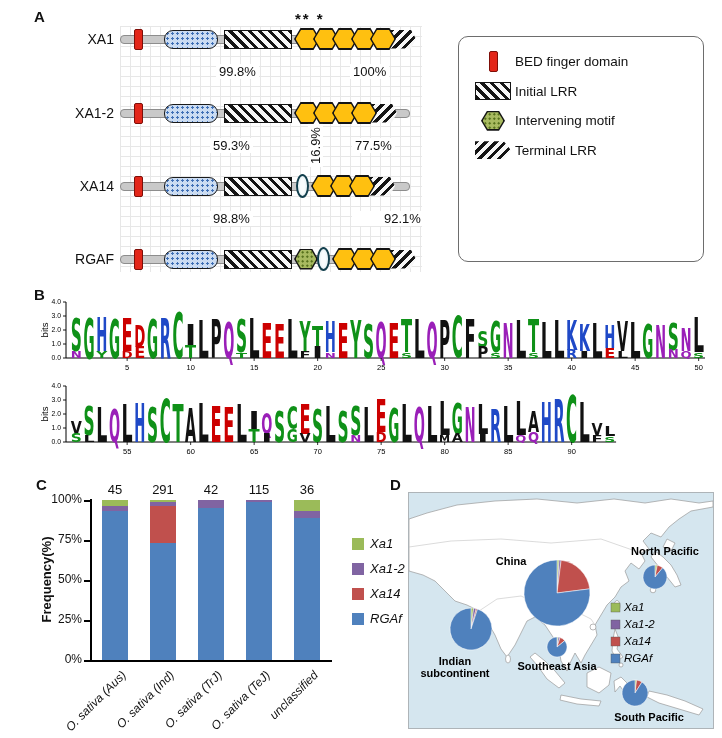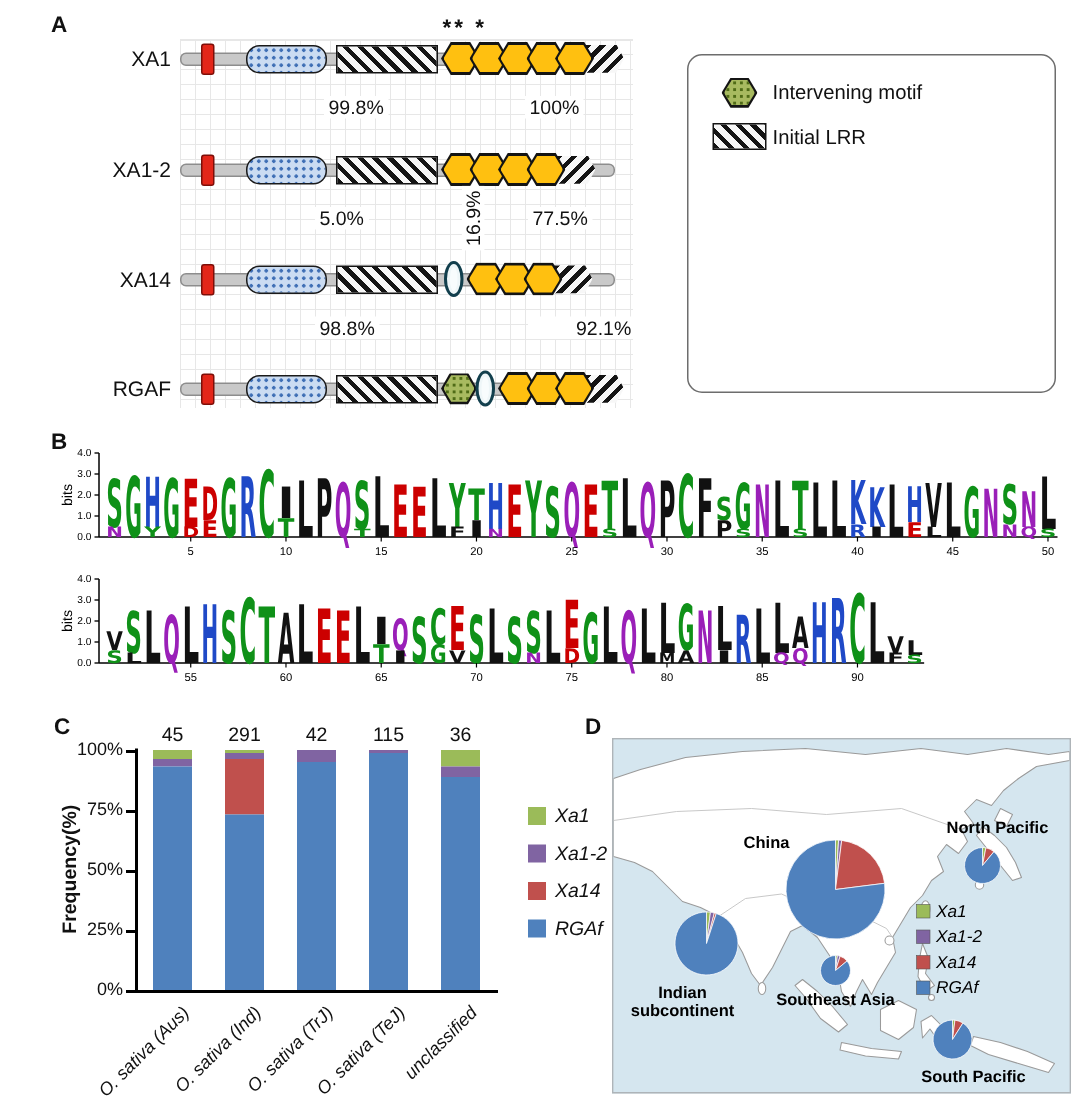--- a/index.html
+++ b/index.html
@@ -150,41 +150,53 @@
           <div class="dom hex hex-outer" style="left: 250px; top: 4px; width: 26px; height: 22px; z-index: 3;">
             <div class="hex hex-inner fill-ctr"></div>
           </div>
           <div class="dom dom-terminal-lrr" style="left: 270px; top: 5.5px; width: 26px; height: 19px;"></div>
         </div>
       </div>
     <div class="asterisks">** *</div>
 
     <div class="pct" style="left:216px;top:64px;">99.8%</div>
     <div class="pct" style="left:350px;top:64px;">100%</div>
-    <div class="pct" style="left:210px;top:138px;">5.0%</div>
+    <div class="pct" style="left:210px;top:138px;">59.3%</div>
     <div class="pct pct-vert" style="left:294px;top:138px;">16.9%</div>
     <div class="pct" style="left:352px;top:138px;">77.5%</div>
     <div class="pct" style="left:210px;top:211px;">98.8%</div>
     <div class="pct" style="left:352px;top:211px;padding-left:32px;">92.1%</div>
 
     <div class="legendA">
       <div id="legendA-items">
+          <div class="legendA-row">
+            <div class="legendA-icon">
+              <div class="dom dom-bed" style="position: relative; width: 9px; height: 21px;"></div>
+            </div>
+            <div class="legendA-label">BED finger domain</div>
+          </div>
+          <div class="legendA-row">
+            <div class="legendA-icon">
+              <div class="dom dom-initial-lrr" style="position: relative; width: 36px; height: 18px;"></div>
+            </div>
+            <div class="legendA-label">Initial LRR</div>
+          </div>
           <div class="legendA-row">
             <div class="legendA-icon">
               <div class="hex hex-outer" style="position: relative; width: 24px; height: 20px;">
                 <div class="hex hex-inner fill-int"></div>
               </div>
             </div>
             <div class="legendA-label">Intervening motif</div>
           </div>
           <div class="legendA-row">
             <div class="legendA-icon">
-              <div class="dom dom-initial-lrr" style="position: relative; width: 36px; height: 18px;"></div>
+              <div class="dom dom-terminal-lrr" style="position: relative; width: 36px; height: 18px;"></div>
             </div>
-            <div class="legendA-label">Initial LRR</div>
+            <div class="legendA-label">Terminal LRR</div>
           </div>
         </div>
     </div>
   </section>
 
   <section class="abs" style="left:0;top:284px;width:722px;height:186px;">
     <div class="panel-label" style="left:34px;top:2px;">B</div>
     <svg id="logo1" class="abs" style="left:40px;top:12px;" width="668" height="82">
         <line x1="26" y1="6" x2="26" y2="62" stroke="#000" stroke-width="1"></line>
         <line x1="23" y1="62" x2="26" y2="62" stroke="#000" stroke-width="0.9"></line>

